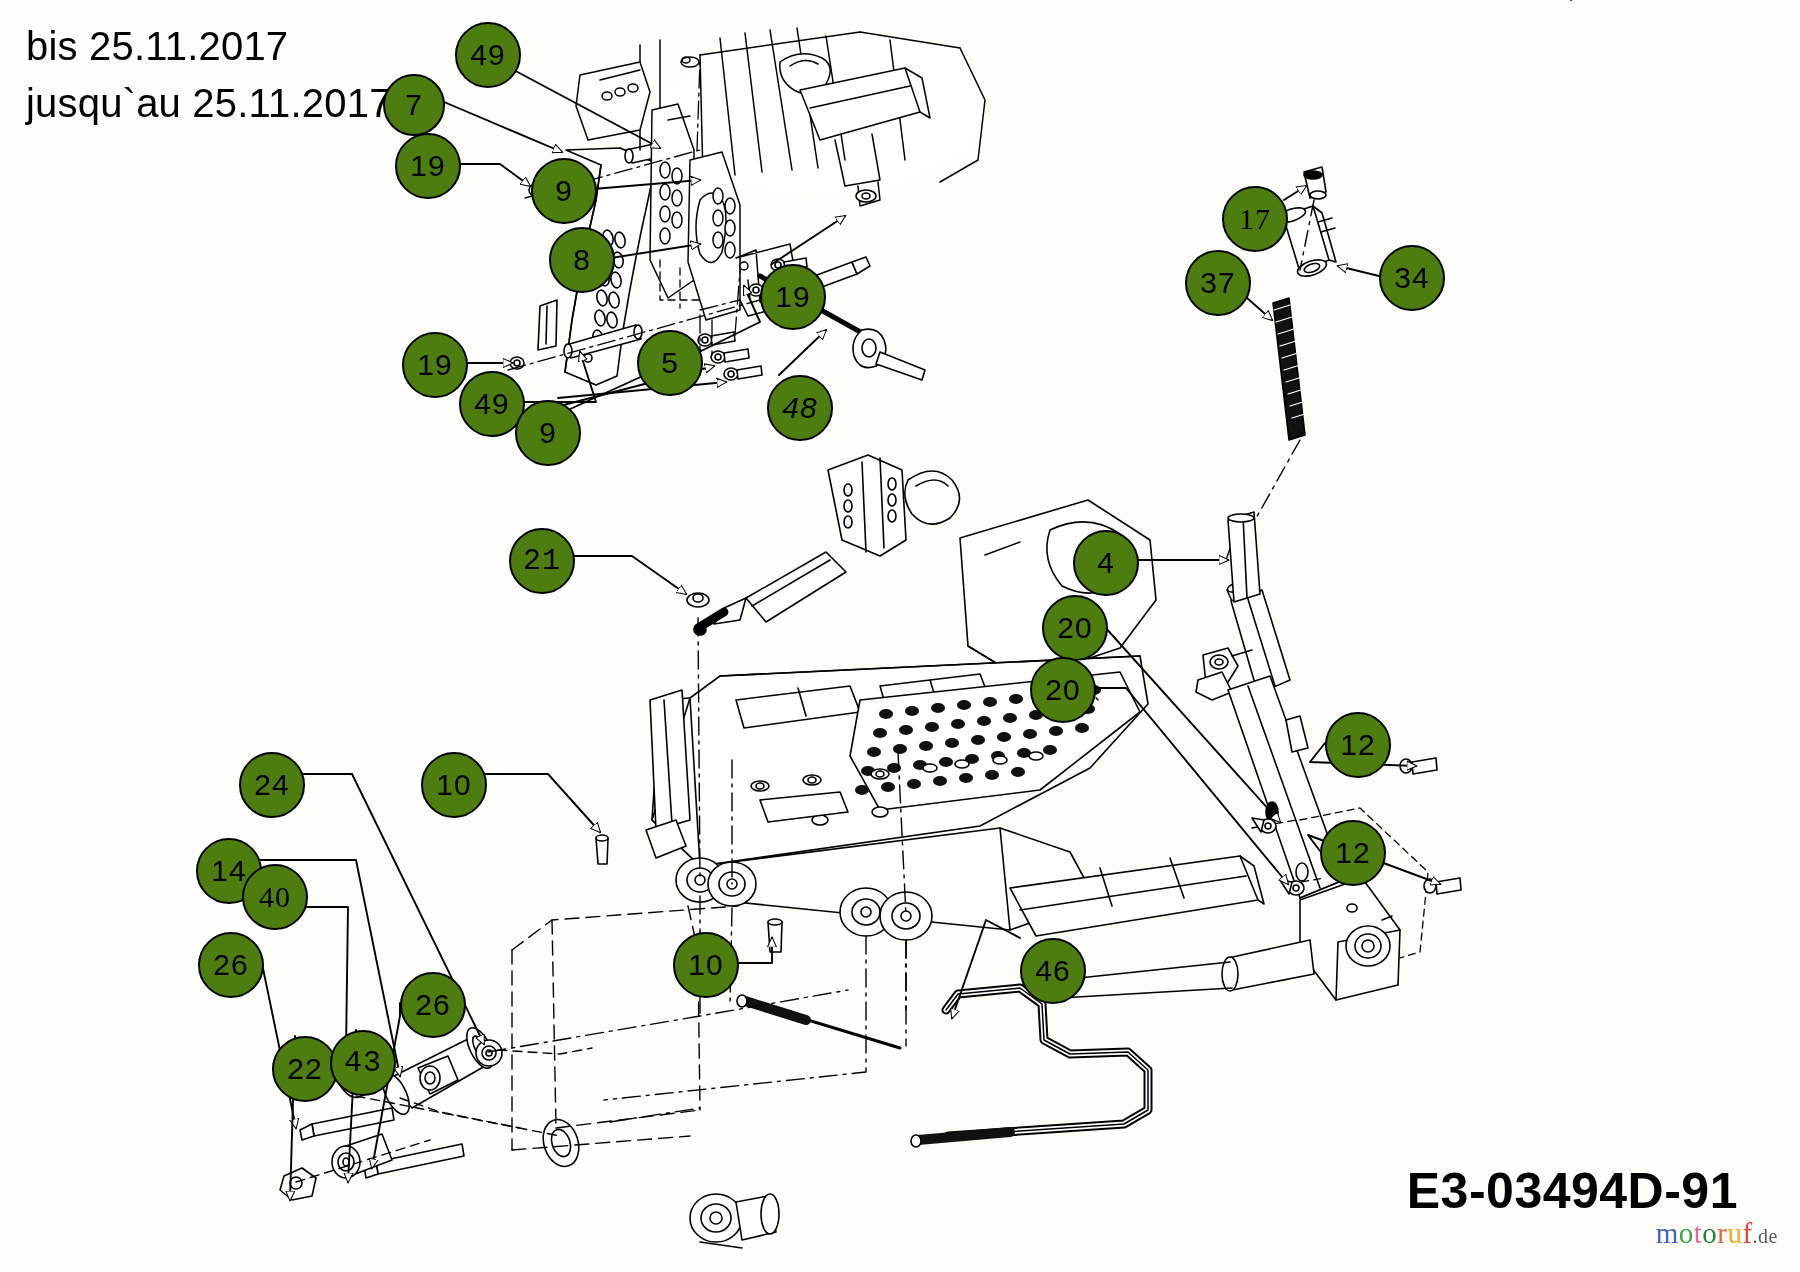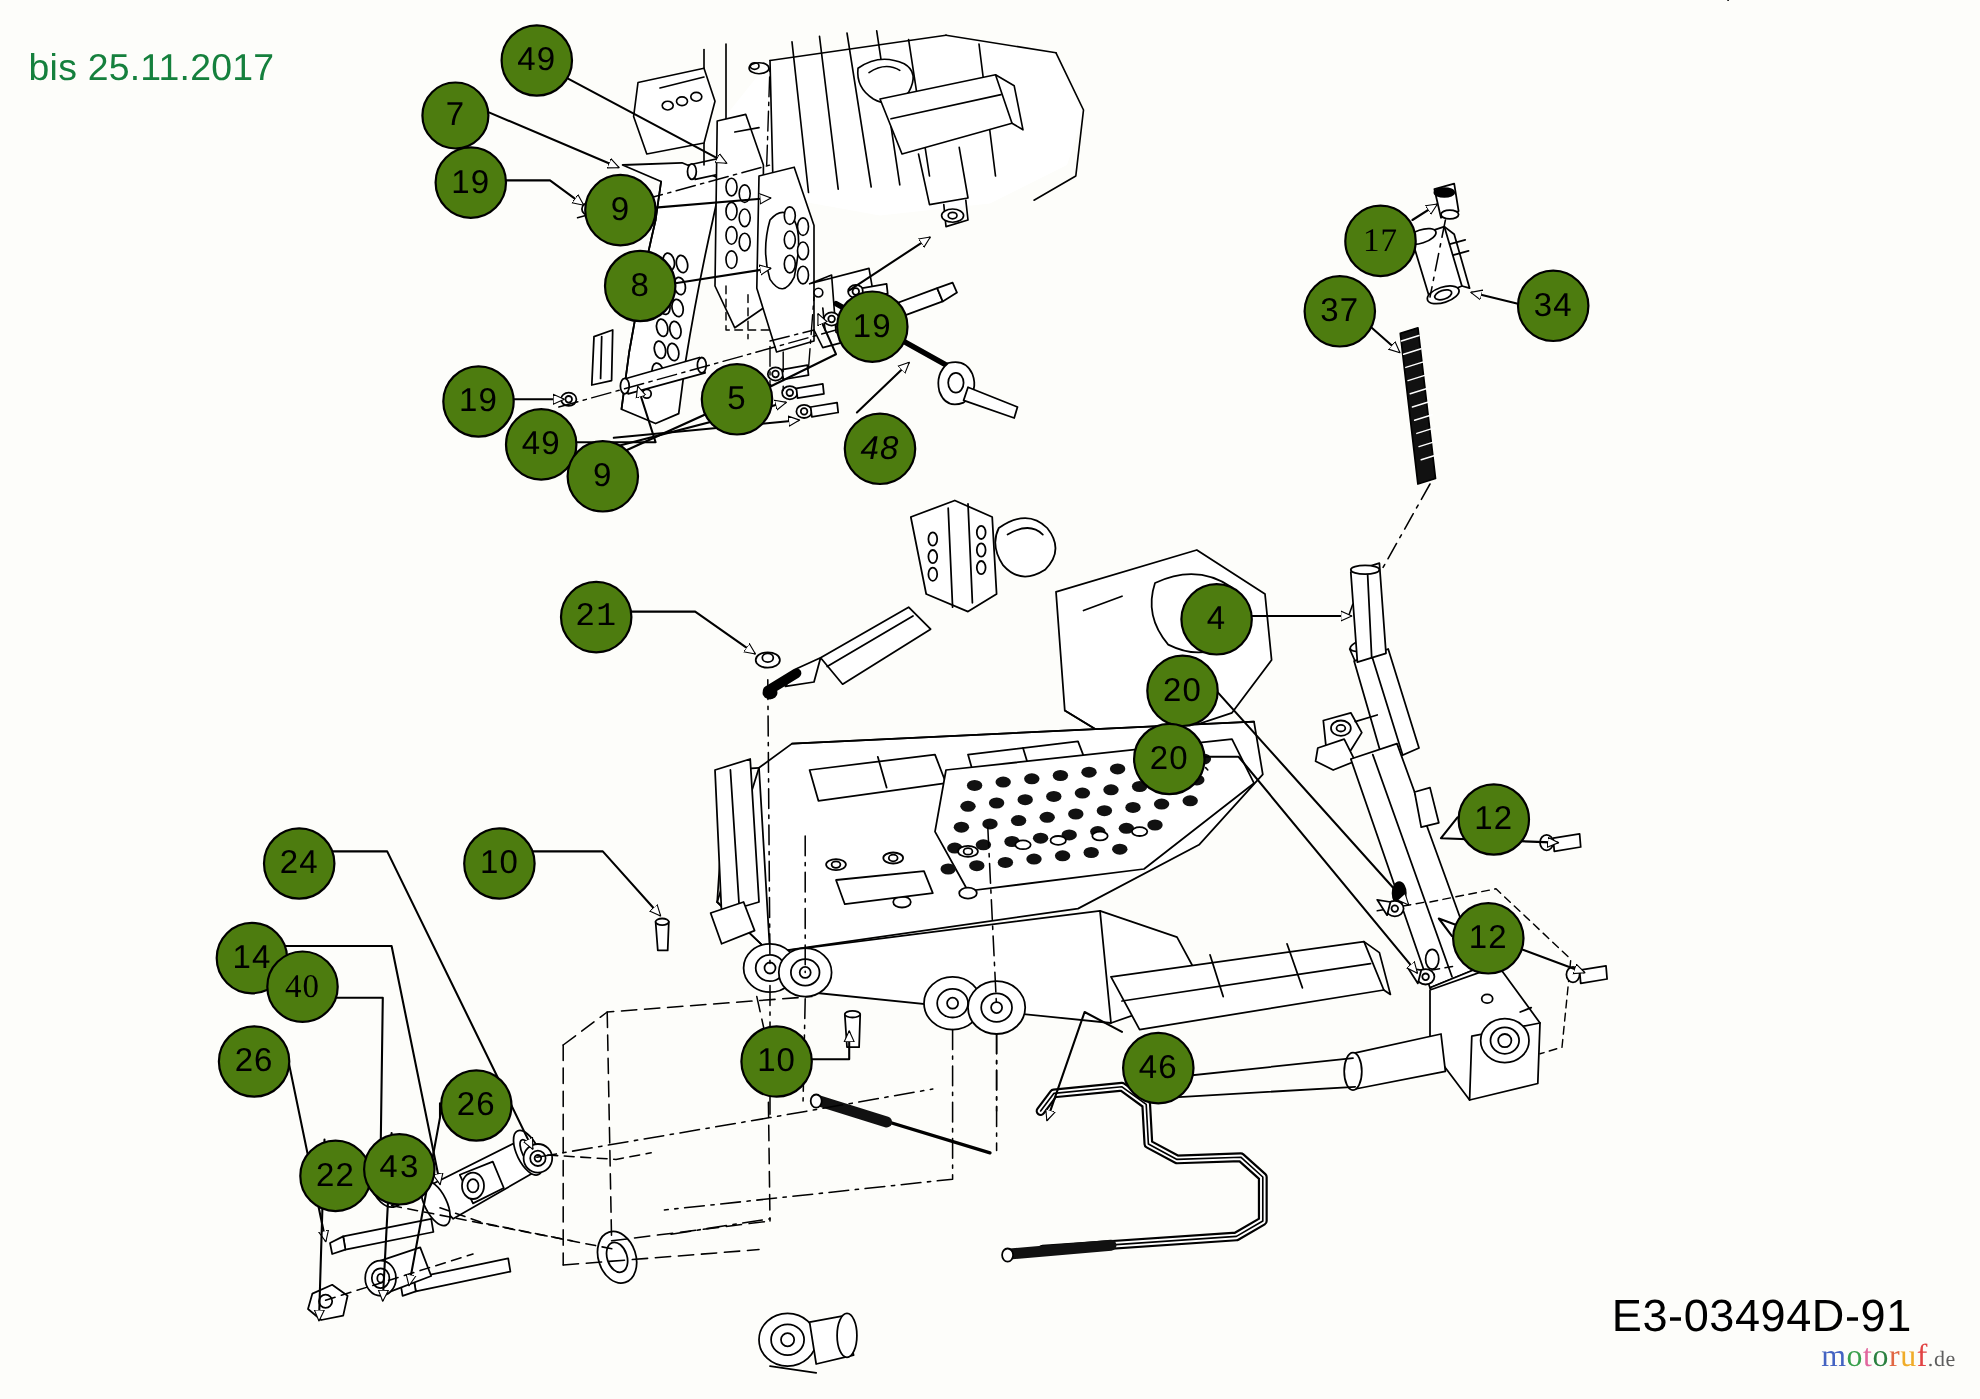--- a/index.html
+++ b/index.html
@@ -3,24 +3,24 @@
 <meta charset="utf-8">
 <style>
   html,body{margin:0;padding:0;background:#fdfdfa;}
   body{width:1800px;height:1272px;position:relative;overflow:hidden;
        font-family:"Liberation Sans","DejaVu Sans",sans-serif;color:#000;}
 
   #stage{position:absolute;left:0;top:0;width:1800px;height:1272px;}
 
   
   #header{position:absolute;left:26px;top:18px;line-height:1.42;}
-  #header div{font-size:34px;letter-spacing:.2px;white-space:nowrap;color:#15803d;margin-top:20px;}
+  #header div{font-size:40px;letter-spacing:.2px;white-space:nowrap;color:#000000;}
 
   
-  #partno{position:absolute;right:62px;bottom:52px;font-size:41px;letter-spacing:.5px;white-space:nowrap;}
+  #partno{position:absolute;right:62px;bottom:52px;font-size:50px;letter-spacing:.5px;white-space:nowrap;font-weight:bold;}
 
   
   #watermark{position:absolute;right:22px;bottom:22px;font-family:"Liberation Serif","DejaVu Serif",serif;
              font-size:29px;letter-spacing:.5px;white-space:nowrap;opacity:.95;}
   #watermark .m{color:#3b5bc0}
   #watermark .o1{color:#2e9b43}
   #watermark .t{color:#e0609a}
   #watermark .o2{color:#1f7a36}
   #watermark .r{color:#e0603a}
   #watermark .u{color:#f0a81e}
@@ -39,20 +39,21 @@
   #artwork{z-index:10;}
   #leaders{z-index:30;}
 </style>
 </head>
 <body>
 
 <div id="stage">
 
   <div id="header">
     <div>bis 25.11.2017</div>
+    <div>jusqu`au 25.11.2017</div>
   </div>
 
   <svg id="artwork" viewBox="0 0 1800 1272" preserveAspectRatio="none" fill="none" stroke="#000" stroke-width="1.6" stroke-linecap="round" stroke-linejoin="round">
 
     <g>
       <path d="M566 150 L601 165 L596 200 Q582 260 572 320 L565 372 L596 385 L617 376 L623 330
                Q634 262 648 200 L656 163 L620 148 Z" fill="#fff"></path>
       <path d="M596 200 Q582 260 572 320 L565 372"></path>
       <path d="M601 165 L596 200"></path>
 

